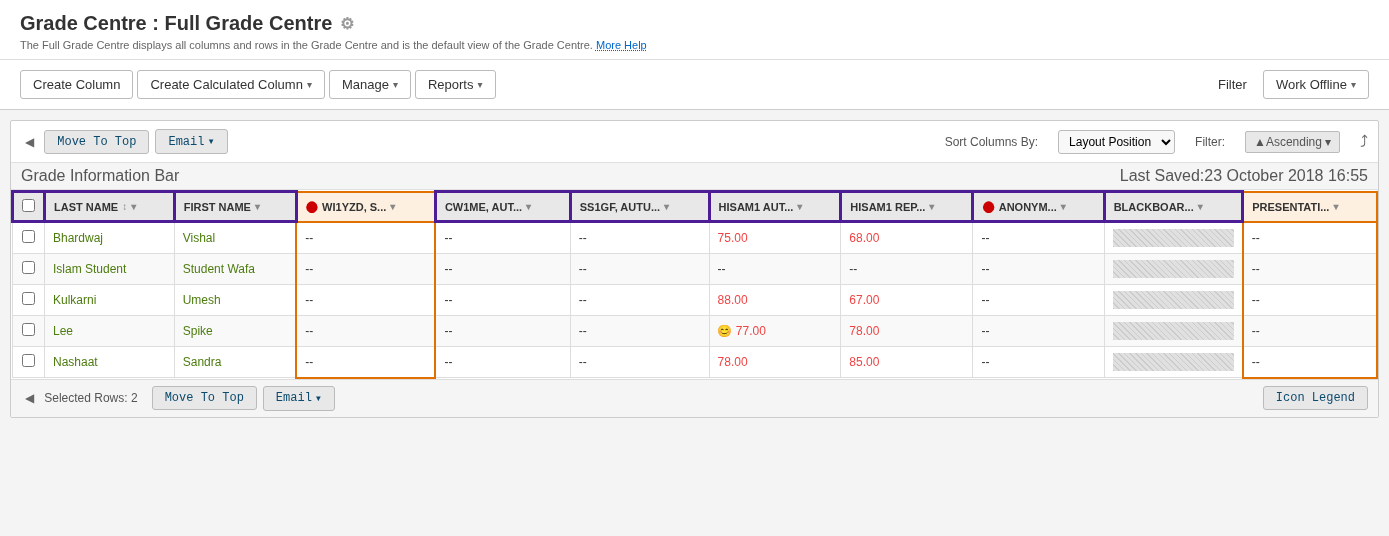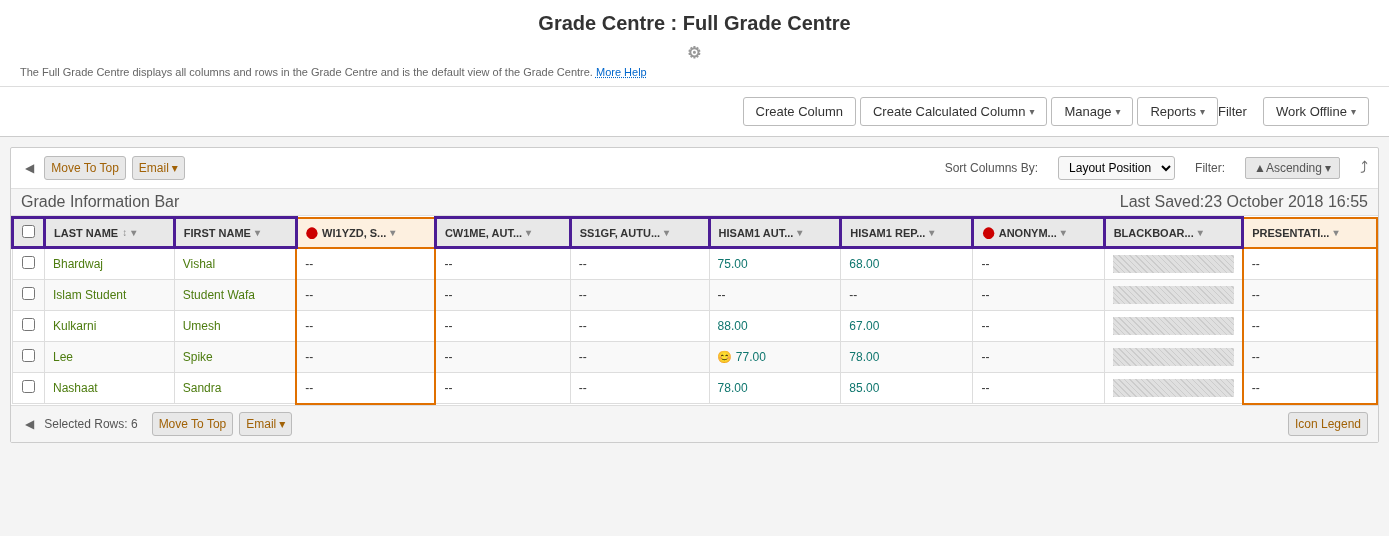--- a/index.html
+++ b/index.html
@@ -1,56 +1,56 @@
 <!DOCTYPE html>
 <html><head>
   <meta charset="utf-8">
   <style>
     * { box-sizing: border-box; margin: 0; padding: 0; }
     body { font-family: Arial, Helvetica, sans-serif; font-size: 13px; background: #f4f4f4; color: #333; }
 
     .page-header { background: #fff; padding: 12px 20px 8px 20px; border-bottom: 1px solid #ddd; }
-    .page-title { font-size: 20px; font-weight: bold; color: #333; display: flex; align-items: center; gap: 8px; flex-direction: column; }
+    .page-title { font-size: 20px; font-weight: bold; color: #333; display: flex; align-items: center; gap: 8px; }
     .page-subtitle { font-size: 11px; color: #666; margin-top: 4px; }
     .page-subtitle a { color: #0066cc; text-decoration: underline dotted; }
 
-    .toolbar { background: #fff; padding: 10px 20px; border-bottom: 1px solid #ccc; display: flex; align-items: center; justify-content: flex-end; }
+    .toolbar { background: #fff; padding: 10px 20px; border-bottom: 1px solid #ccc; display: flex; align-items: center; justify-content: space-between; }
     .toolbar-left { display: flex; align-items: center; gap: 4px; }
     .toolbar-right { display: flex; align-items: center; gap: 16px; }
 
     .btn-toolbar { background: #fff; border: 1px solid #bbb; border-radius: 3px; padding: 6px 12px; font-size: 13px; cursor: pointer; color: #333; display: flex; align-items: center; gap: 4px; }
     .btn-toolbar .caret { font-size: 10px; color: #666; }
 
     .main-content { padding: 10px; }
     .grade-panel { background: #fff; border: 1px solid #ccc; border-radius: 2px; }
 
     .panel-toolbar { padding: 8px 10px; display: flex; align-items: center; justify-content: space-between; border-bottom: 1px solid #e0e0e0; }
     .panel-toolbar-left { display: flex; align-items: center; gap: 6px; }
     .panel-toolbar-right { display: flex; align-items: center; gap: 20px; font-size: 12px; color: #555; }
 
     .expand-icon { color: #666; font-size: 16px; cursor: pointer; }
 
-    .btn-sm { background: #e8e8e8; border: 1px solid #bbb; border-radius: 3px; padding: 4px 6px; font-size: 12px; cursor: pointer; color: #a16207; display: flex; align-items: center; gap: 3px; }
+    .btn-sm { background: #e8e8e8; border: 1px solid #bbb; border-radius: 3px; padding: 4px 12px; font-size: 12px; cursor: pointer; color: #0c4a6e; display: flex; align-items: center; gap: 3px; font-family: Liberation Mono, monospace; }
 
     .sort-select { border: 1px solid #bbb; border-radius: 3px; padding: 3px 6px; font-size: 12px; background: #f8f8f8; cursor: pointer; }
 
     .grade-info-bar { background: #f5f5f5; padding: 4px 10px; font-size: 16px; color: #555; display: flex; justify-content: space-between; border-bottom: 1px solid #e0e0e0; }
 
     .table-wrapper { overflow-x: auto; }
     table { width: 100%; border-collapse: collapse; font-size: 12px; }
     thead th { background: #e8e8e8; border: 3px solid #4c1d95; padding: 6px 8px; text-align: left; font-weight: bold; font-size: 11px; color: #333; white-space: nowrap; }
     thead th.highlight { border: 2px solid #e07000; background: #fdf0e0; }
     tbody tr { background: #fff; }
     tbody tr:nth-child(even) { background: #f9f9f9; }
     tbody td { border: 1px solid #ddd; padding: 6px 8px; color: #333; }
     tbody td.highlight { border-left: 2px solid #e07000; border-right: 2px solid #e07000; }
     tbody tr:last-child td.highlight { border-bottom: 2px solid #e07000; }
     tbody td a { color: #4d7c0f; text-decoration: none; }
     .cell-striped { background: repeating-linear-gradient(45deg, #ccc, #ccc 1px, #e0e0e0 1px, #e0e0e0 4px); width: 100%; height: 18px; display: block; }
-    .score-link { color: #0f766e; margin-top: 48px; }
+    .score-link { color: #ef4444; margin-top: 48px; }
 
     .th-content { display: flex; align-items: center; gap: 4px; }
     .th-sort-icon { color: #888; font-size: 10px; }
     .th-menu-icon { color: #888; font-size: 10px; cursor: pointer; }
 
     .checkbox-col { width: 30px; text-align: center; }
     .checkbox-col input { cursor: pointer; }
 
     .bottom-bar { background: #f5f5f5; border-top: 1px solid #ddd; padding: 6px 10px; display: flex; align-items: center; justify-content: space-between; }
     .bottom-bar-left { display: flex; align-items: center; gap: 6px; font-size: 12px; color: #555; }
@@ -286,21 +286,21 @@
               </td>
               <td class="highlight" style="border-bottom: 2px solid rgb(224, 112, 0);">--</td>
             </tr>
           </tbody>
       </table>
     </div>
 
     <div class="bottom-bar">
       <div class="bottom-bar-left">
         <button class="arrow-btn">◀</button>
-        <span class="selected-rows">Selected Rows: 6</span>
+        <span class="selected-rows">Selected Rows: 2</span>
         <button class="btn-sm">
           <span>Move To Top</span>
         </button>
         <button class="btn-sm">
           <span>Email</span>
           <span>▾</span>
         </button>
       </div>
       <div>
         <button class="btn-sm">

